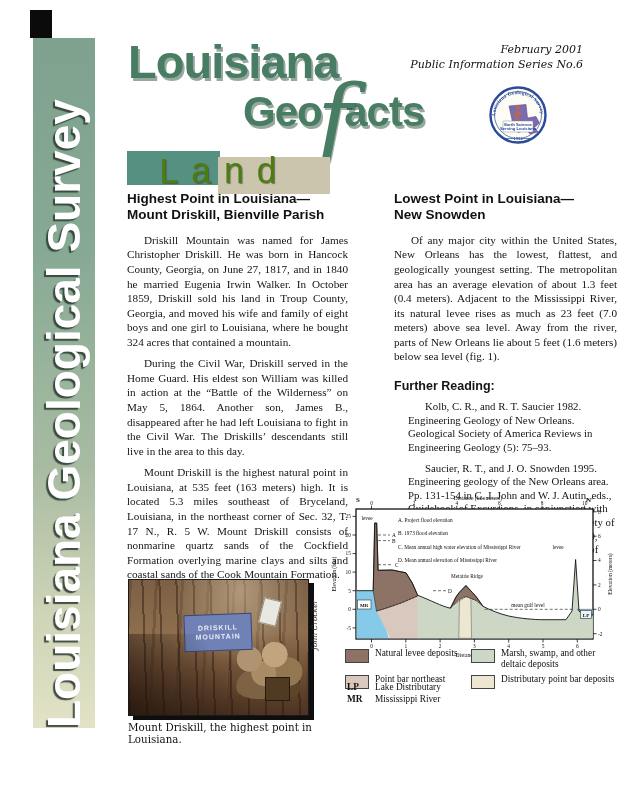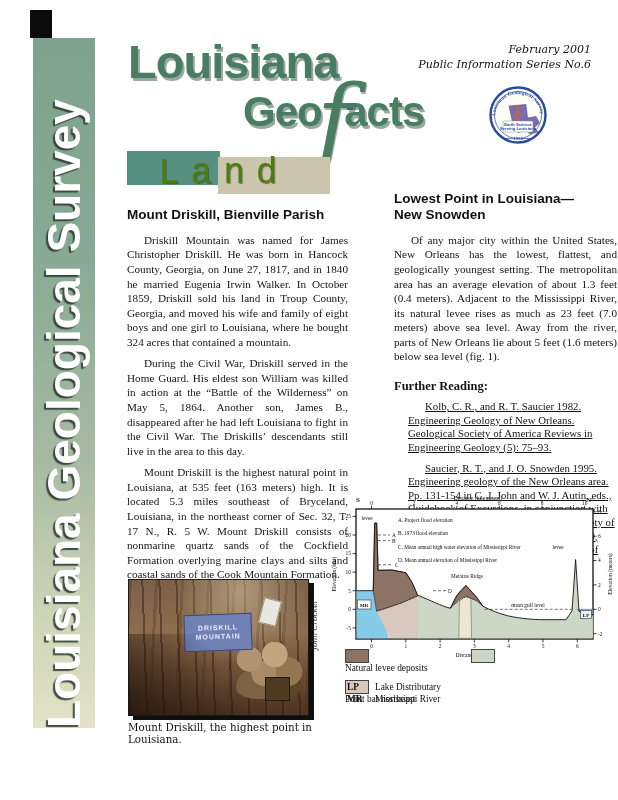--- a/index.html
+++ b/index.html
@@ -8,21 +8,21 @@
 
   
   .reg-mark{position:absolute;left:30px;top:10px;width:22px;height:28px;background:#0b0b0b;}
   .sidebar{position:absolute;left:33px;top:38px;width:62px;height:690px;
            background:linear-gradient(to bottom,#7fa28e 0%,#86a994 30%,#a8bba2 62%,#cfd5b8 84%,#e2e2c6 100%);}
   .sidebar-text{position:absolute;left:34px;top:38px;width:690px;height:60px;
       transform:rotate(-90deg) translateX(-690px);transform-origin:left top;
       font-family:"Liberation Sans",sans-serif;font-weight:bold;font-size:46px;line-height:60px;
       color:#ffffff;letter-spacing:0px;white-space:nowrap;
       text-shadow:-2px -2px 1px rgba(48,62,52,0.9);}
-  .mast-dates{position:absolute;right:27px;top:42px;text-align:right;
+  .mast-dates{position:absolute;right:35px;top:42px;text-align:right;
       font-family:"DejaVu Serif",serif;font-style:italic;font-size:11px;line-height:1.4;color:#111;}
   .title-louisiana{position:absolute;left:128px;top:34px;
       font-family:"Liberation Sans",sans-serif;font-weight:bold;font-size:47px;letter-spacing:-1px;
       color:#487c63;text-shadow:2px 3px 0 rgba(25,62,44,0.45);}
   .title-geofacts{position:absolute;left:243px;top:88px;
       font-family:"Liberation Sans",sans-serif;font-weight:bold;font-size:42px;letter-spacing:-1px;
       color:#487c63;text-shadow:2px 3px 0 rgba(25,62,44,0.45);white-space:nowrap;}
   .title-geofacts .script-f{display:inline-block;font-family:"DejaVu Serif",serif;font-style:italic;
       font-weight:400;font-size:96px;line-height:0;transform:translateY(27px);
       margin:0 -7px 0 -5px;color:#487c63;text-shadow:1px 2px 0 rgba(25,62,44,0.4);}
@@ -34,24 +34,24 @@
   
   .logo{position:absolute;left:488px;top:80px;}
 
   
   .col{position:absolute;top:191px;font-size:11.2px;line-height:1.3;text-align:justify;color:#141414;}
   .col-left{left:127px;width:221px;}
   .col-right{left:362px;width:223px;margin-left:32px;}
   .col h2{font-family:"Liberation Sans",sans-serif;font-weight:bold;font-size:13.5px;
           line-height:1.18;margin:0 0 10px 0;color:#111;text-align:left;}
   .col p{margin:0 0 7px 0;text-indent:17px;}
-  .fr-head{font-family:Liberation Serif, serif;font-weight:bold;font-size:12.5px;
+  .fr-head{font-family:Liberation Sans, sans-serif;font-weight:bold;font-size:12.5px;
            margin:14px 0 6px 0;text-align:left;}
   .ref{font-size:10.8px;line-height:1.26;margin:0 0 3px 0;padding-left:14px;text-indent:-14px;
-       text-align:left;text-decoration:underline;}
+       text-align:left;}
 
   
   .photo{position:absolute;left:128px;top:579px;width:179px;height:135px;border:1px solid #1a1a1a;
          box-shadow:5px 4px 0 #0e0e0e;overflow:hidden;
          background:
            radial-gradient(ellipse at 62% 8%,rgba(216,196,164,0.55),transparent 42%),
            repeating-linear-gradient(88deg,rgba(38,22,12,0.45) 0 2px,transparent 2px 17px),
            repeating-linear-gradient(93deg,rgba(82,52,30,0.35) 0 3px,transparent 3px 26px),
            linear-gradient(to bottom,#7c6046 0%,#8d6e4e 38%,#6e4f36 68%,#4c3322 100%);}
   .photo-shadow{position:absolute;left:0;bottom:0;width:100%;height:60%;
@@ -86,21 +86,21 @@
   .fill-brown{fill:#8c7365;}
   .fill-pink{fill:#d9c8be;}
   .fill-marsh{fill:#ccd7c5;}
   .fill-cream{fill:#ede6d0;}
   .fill-water{fill:#85cbe9;}
 
   
   .fig-legend{position:absolute;left:345px;top:648px;width:272px;display:grid;
        grid-template-columns:118px 1fr;column-gap:8px;row-gap:5px;
        font-size:9.3px;line-height:1.15;color:#111;}
-  .leg-item{display:flex;align-items:flex-start;flex-direction:column;}
+  .leg-item{display:flex;align-items:flex-start;gap:6px;}
   .leg-sw{width:22px;height:12px;border:1px solid #444;flex:0 0 auto;margin-top:1px;}
   .sw-brown{background:#8c7365;} .sw-pink{background:#d9c8be;}
   .sw-marsh{background:#ccd7c5;} .sw-cream{background:#ede6d0;}
   .fig-abbr{position:absolute;left:347px;top:681px;font-size:9.3px;line-height:1.3;color:#111;}
   .fig-abbr .row{display:flex;} .fig-abbr .ab{width:28px;font-weight:bold;}
   .fig-caption{position:absolute;left:345px;top:705px;width:273px;
        font-family:"DejaVu Serif",serif;font-style:italic;font-size:10.2px;line-height:1.32;color:#111;}
 
   
   .footer{position:absolute;right:55px;top:798px;font-family:"Liberation Sans",sans-serif;
@@ -142,21 +142,21 @@
     </g>
     <rect x="15" y="41" width="30" height="11" rx="1" fill="#ffffff" stroke="#8a8a8a" stroke-width="0.5"></rect>
     <text x="30" y="45.6" text-anchor="middle" font-size="4.2" font-weight="bold" fill="#27479e" font-family="Liberation Sans, sans-serif">Earth Science</text>
     <text x="30" y="50.4" text-anchor="middle" font-size="4.2" font-weight="bold" fill="#27479e" font-family="Liberation Sans, sans-serif">Serving Louisiana</text>
     <path d="M18,58.5 h8 M34,58.5 h8" stroke="#27479e" stroke-width="0.7"></path>
     <text x="30" y="60.3" text-anchor="middle" font-size="4.6" fill="#27479e" font-weight="bold">1934</text>
   </svg>
 
   <div class="col col-left">
     <h2>
-      <br>
+      <span>Highest Point in Louisiana—</span><br>
       <span>Mount Driskill, Bienville Parish</span>
     </h2>
     <p>Driskill Mountain was named for James Christopher Driskill. He was born in Hancock County, Georgia, on June 27, 1817, and in 1840 he married Eugenia Irwin Walker. In October 1859, Driskill sold his land in Troup County, Georgia, and moved his wife and family of eight boys and one girl to Louisiana, where he bought 324 acres that contained a mountain.</p>
     <p>During the Civil War, Driskill served in the Home Guard. His eldest son William was killed in action at the “Battle of the Wilderness” on May 5, 1864. Another son, James B., disappeared after he had left Louisiana to fight in the Civil War. The Driskills’ descendants still live in the area to this day.</p>
     <p>Mount Driskill is the highest natural point in Louisiana, at 535 feet (163 meters) high. It is located 5.3 miles southeast of Bryceland, Louisiana, in the northeast corner of Sec. 32, T. 17 N., R. 5 W. Mount Driskill consists of nonmarine quartz sands of the Cockfield Formation overlying marine clays and silts and coastal sands of the Cook Mountain Formation.</p>
   </div>
 
   <div class="col col-right">
     <h2>
       <span>Lowest Point in Louisiana—</span><br>
@@ -280,24 +280,29 @@
     <text transform="translate(281.5,81) rotate(-90)" text-anchor="middle" font-size="5.6">Elevation (meters)</text>
   </svg>
 
   <div class="fig-legend">
     <div class="leg-item">
       <span class="leg-sw sw-brown"></span>
       <span>Natural levee deposits</span>
     </div>
     <div class="leg-item">
       <span class="leg-sw sw-marsh"></span>
+      <span>Marsh, swamp, and other deltaic deposits</span>
     </div>
     <div class="leg-item">
       <span class="leg-sw sw-pink"></span>
       <span>Point bar northeast</span>
+    </div>
+    <div class="leg-item">
+      <span class="leg-sw sw-cream"></span>
+      <span>Distributary point bar deposits</span>
     </div>
   </div>
   <div class="fig-abbr">
     <div class="row">
       <span class="ab">LP</span>
       <span>Lake Distributary</span>
     </div>
     <div class="row">
       <span class="ab">MR</span>
       <span>Mississippi River</span>

